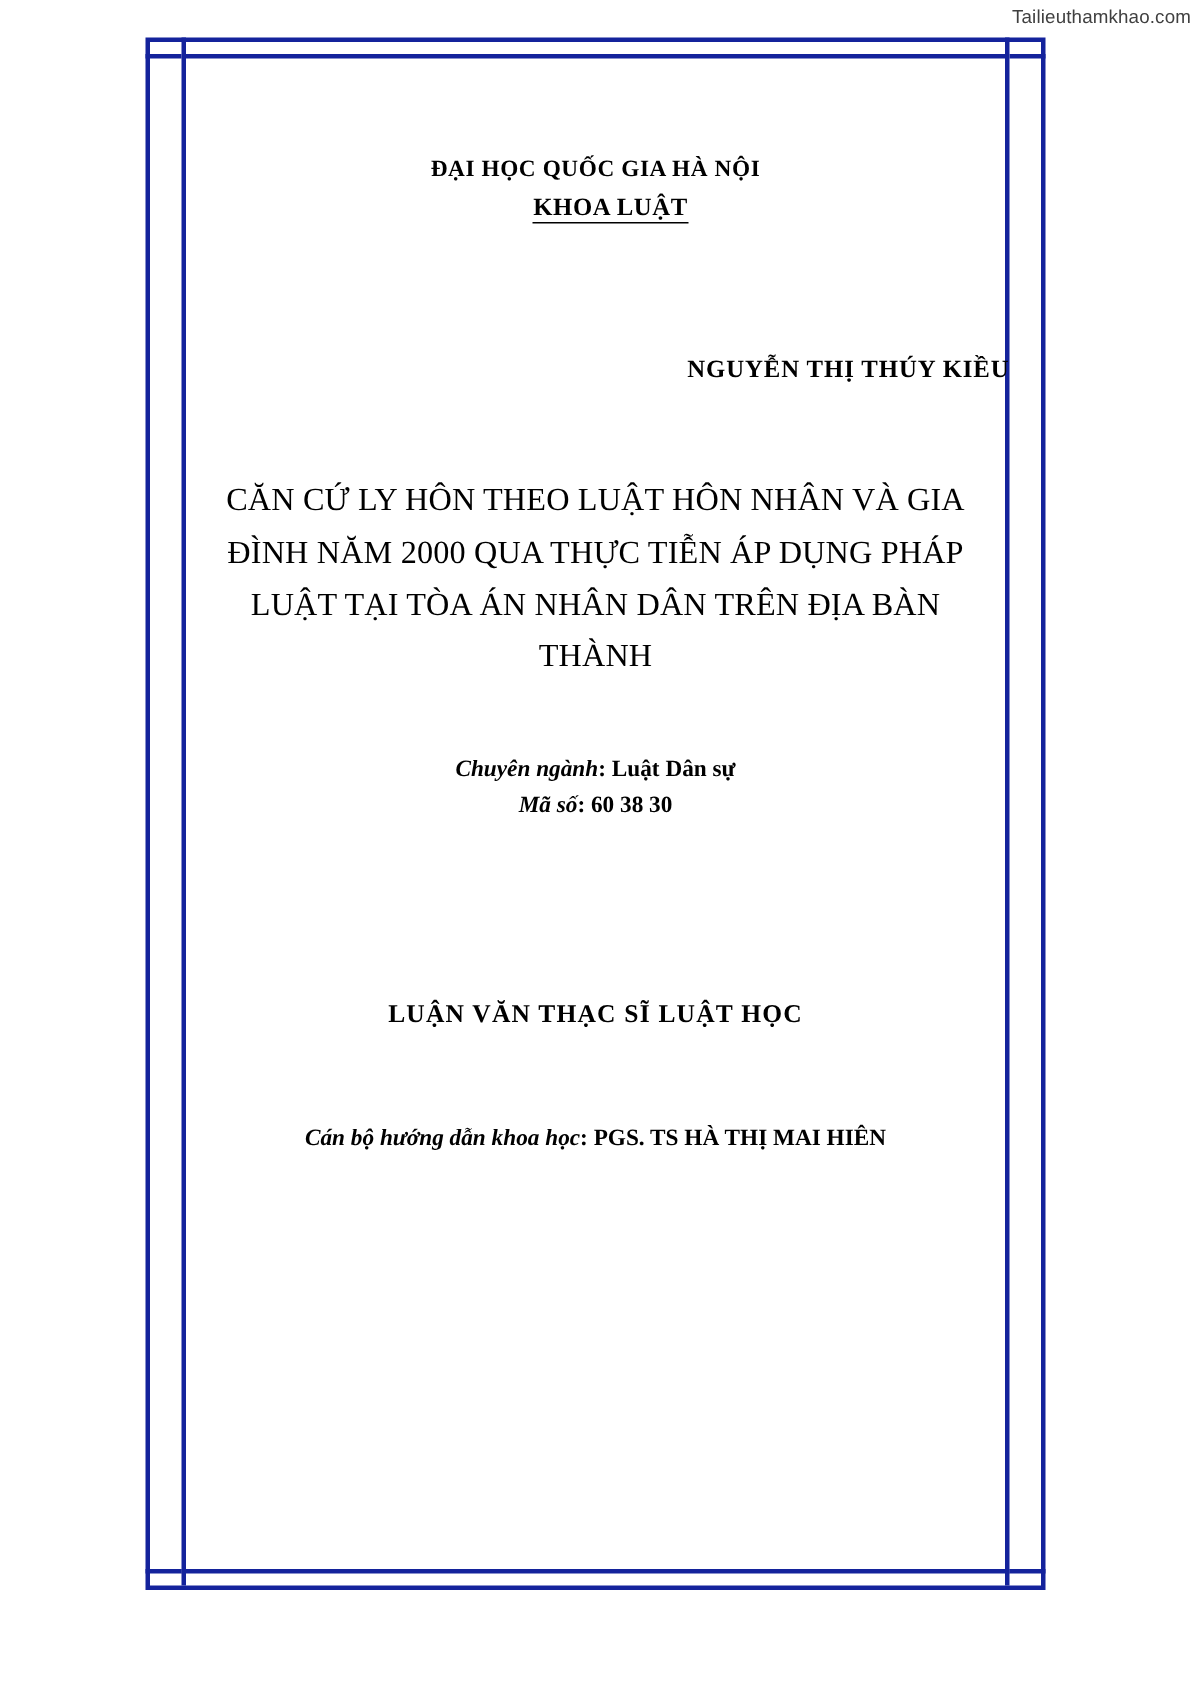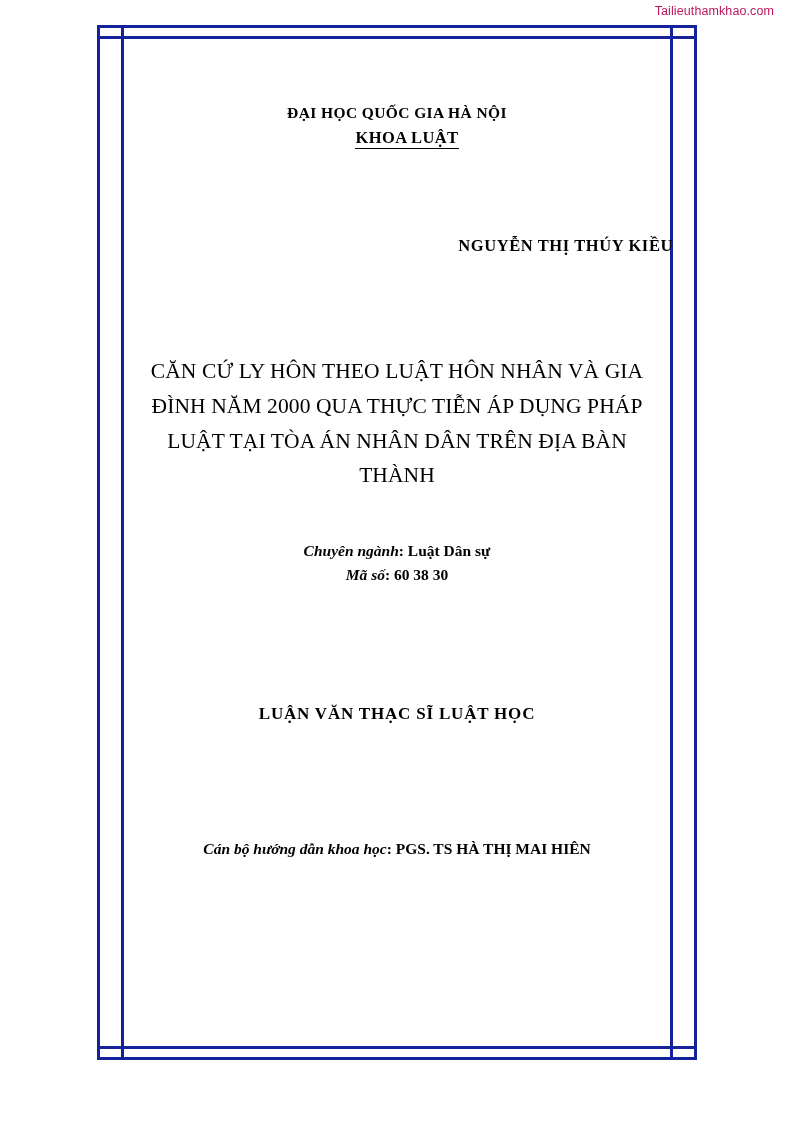--- a/index.html
+++ b/index.html
@@ -13,24 +13,24 @@
     font-family: "Liberation Serif", serif;
     color: #000000;
     position: relative;
     overflow: hidden;
   }
 
   
   .watermark {
     position: absolute;
     top: 4px;
-    right: 20px;
+    right: 0;
     font-family: "Liberation Sans", sans-serif;
     font-size: 12.5px;
-    color: #be185d;
+    color: #404040;
     letter-spacing: 0.1px;
     white-space: nowrap;
   }
 
   
   .frame-outer {
     position: absolute;
     left: 97px;
     top: 25px;
     width: 600px;
@@ -93,21 +93,21 @@
 
   .author {
     margin-top: 88px;
     font-size: 16.5px;
     font-weight: bold;
     letter-spacing: 0.6px;
     text-align: right;
   }
 
   .title {
-    margin-top: 98px;
+    margin-top: 60px;
     font-size: 21.5px;
     line-height: 1.62;
     letter-spacing: 0.1px;
     padding: 0 24px;
   }
 
   .meta {
     margin-top: 46px;
     font-size: 15.5px;
     line-height: 1.5;
@@ -119,21 +119,21 @@
   }
 
   .degree {
     margin-top: 118px;
     font-size: 17px;
     font-weight: bold;
     letter-spacing: 0.8px;
   }
 
   .supervisor {
-    margin-top: 116px;
+    margin-top: 64px;
     font-size: 15.5px;
     font-weight: bold;
   }
   .supervisor .ital {
     font-style: italic;
   }
 </style>
 </head>
 <body>
 

